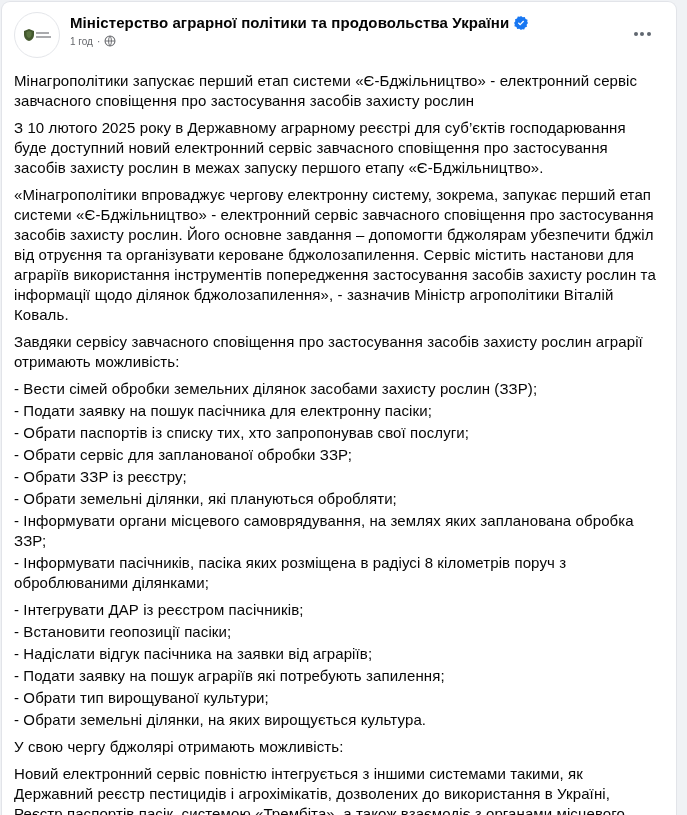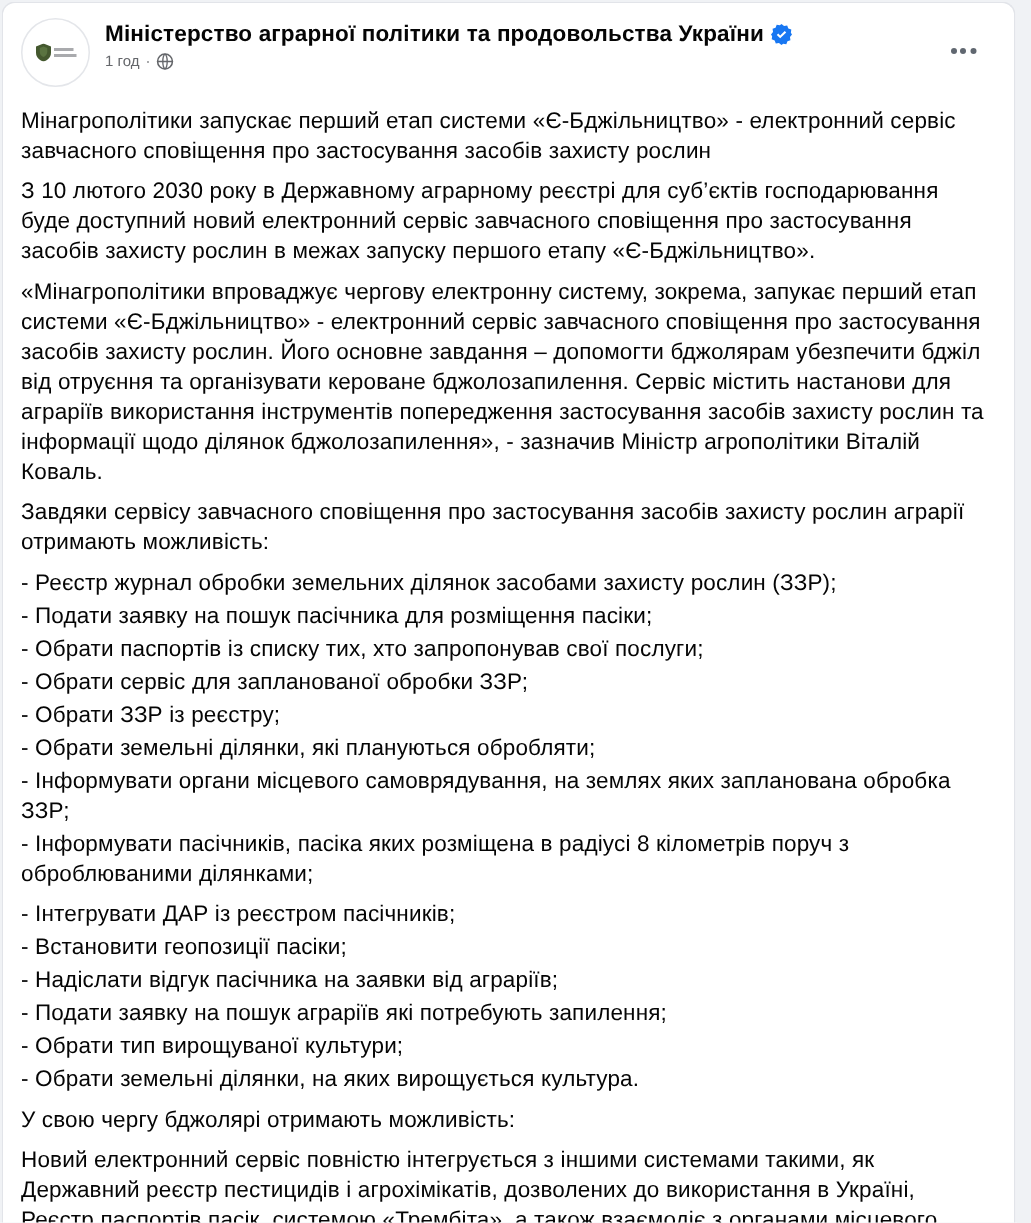--- a/index.html
+++ b/index.html
@@ -110,26 +110,26 @@
 
       <button class="more-btn">
         <span class="dot"></span>
         <span class="dot"></span>
         <span class="dot"></span>
       </button>
     </header>
 
     <div class="post-body">
         <div class="para">Мінагрополітики запускає перший етап системи «Є-Бджільництво» - електронний сервіс завчасного сповіщення про застосування засобів захисту рослин</div>
-        <div class="para">З 10 лютого 2030 року в Державному аграрному реєстрі для суб’єктів господарювання буде доступний новий електронний сервіс завчасного сповіщення про застосування засобів захисту рослин в межах запуску першого етапу «Є-Бджільництво».</div>
+        <div class="para">З 10 лютого 2025 року в Державному аграрному реєстрі для суб’єктів господарювання буде доступний новий електронний сервіс завчасного сповіщення про застосування засобів захисту рослин в межах запуску першого етапу «Є-Бджільництво».</div>
         <div class="para">«Мінагрополітики впроваджує чергову електронну систему, зокрема, запукає перший етап системи «Є-Бджільництво» - електронний сервіс завчасного сповіщення про застосування засобів захисту рослин. Його основне завдання – допомогти бджолярам убезпечити бджіл від отруєння та організувати кероване бджолозапилення. Сервіс містить настанови для аграріїв використання інструментів попередження застосування засобів захисту рослин та інформації щодо ділянок бджолозапилення», - зазначив Міністр агрополітики Віталій Коваль.</div>
         <div class="para">Завдяки сервісу завчасного сповіщення про застосування засобів захисту рослин аграрії отримають можливість:</div>
         <div class="para list">
-          <div class="list-line">- Реєстр журнал обробки земельних ділянок засобами захисту рослин (ЗЗР);</div>
-          <div class="list-line">- Подати заявку на пошук пасічника для розміщення пасіки;</div>
+          <div class="list-line">- Вести сімей обробки земельних ділянок засобами захисту рослин (ЗЗР);</div>
+          <div class="list-line">- Подати заявку на пошук пасічника для електронну пасіки;</div>
           <div class="list-line">- Обрати паспортів із списку тих, хто запропонував свої послуги;</div>
           <div class="list-line">- Обрати сервіс для запланованої обробки ЗЗР;</div>
           <div class="list-line">- Обрати ЗЗР із реєстру;</div>
           <div class="list-line">- Обрати земельні ділянки, які плануються обробляти;</div>
           <div class="list-line">- Інформувати органи місцевого самоврядування, на землях яких запланована обробка ЗЗР;</div>
           <div class="list-line">- Інформувати пасічників, пасіка яких розміщена в радіусі 8 кілометрів поруч з оброблюваними ділянками;</div>
         </div>
         <div class="para list">
           <div class="list-line">- Інтегрувати ДАР із реєстром пасічників;</div>
           <div class="list-line">- Встановити геопозиції пасіки;</div>

